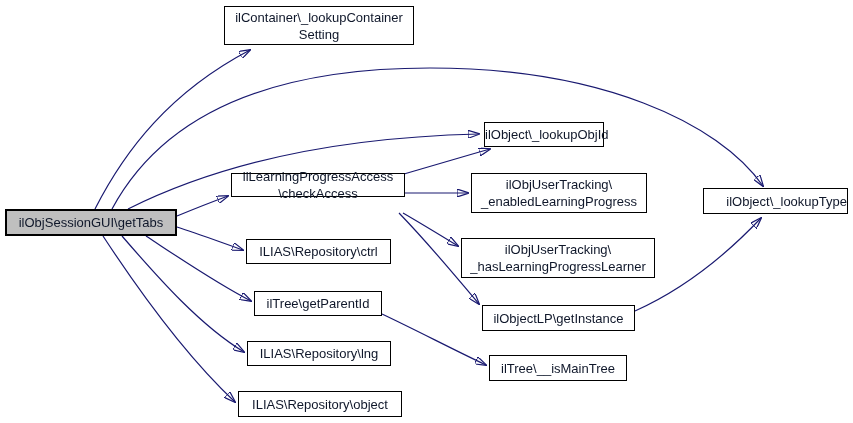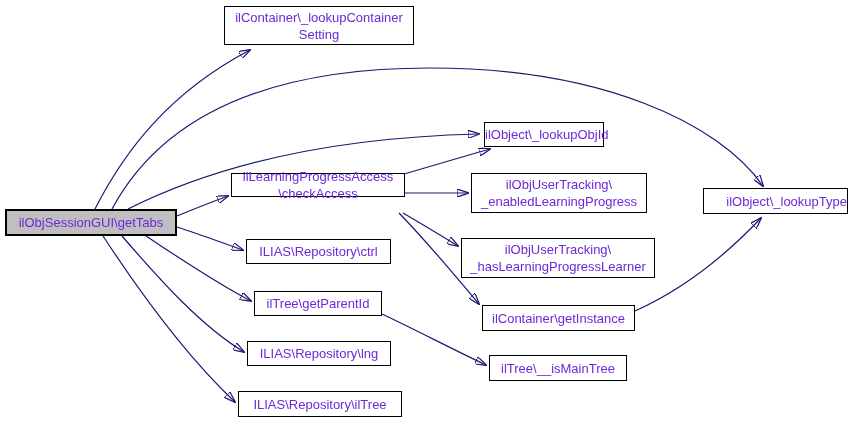--- a/index.html
+++ b/index.html
@@ -25,21 +25,21 @@
   .edges path {
     fill: none;
     stroke: #191970;
     stroke-width: 1.2;
   }
   .node {
     position: absolute;
     box-sizing: border-box;
     background: #ffffff;
     border: 1px solid #000000;
-    color: #6d28d9;
+    color: #0f172a;
     font-size: 13px;
     line-height: 17px;
     display: flex;
     flex-direction: column;
     justify-content: center;
     text-align: center;
     white-space: nowrap;
     cursor: pointer;
   }
   .node span { display: block; }
@@ -112,39 +112,39 @@
 
   <div class="node" id="n5">
     <span>ILIAS\Repository\lng</span>
   </div>
 
   <div class="node" id="n4">
     <span>ilTree\getParentId</span>
   </div>
 
   <div class="node" id="n6">
-    <span>ILIAS\Repository\ilTree</span>
+    <span>ILIAS\Repository\object</span>
   </div>
 
   <div class="node" id="n7">
     <span>ilObject\_lookupObjId</span>
   </div>
 
   <div class="node" id="n8">
     <span>ilObjUserTracking\</span>
     <span>_enabledLearningProgress</span>
   </div>
 
   <div class="node" id="n9">
     <span>ilObjUserTracking\</span>
     <span>_hasLearningProgressLearner</span>
   </div>
 
   <div class="node" id="n10">
-    <span>ilContainer\getInstance</span>
+    <span>ilObjectLP\getInstance</span>
   </div>
 
   <div class="node" id="n11">
     <span>ilTree\__isMainTree</span>
   </div>
 
   <div class="node" id="n12">
     <span>ilObject\_lookupType</span>
   </div>
 

